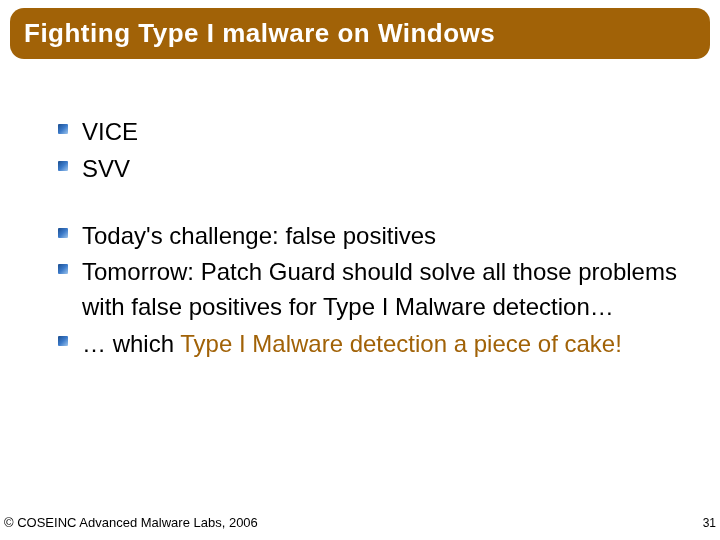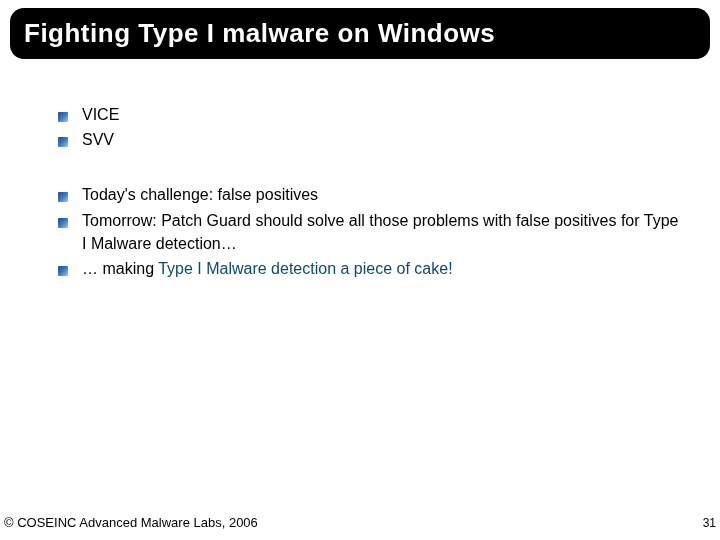--- a/index.html
+++ b/index.html
@@ -3,51 +3,51 @@
 <meta charset="utf-8">
 <style>
   * { margin: 0; padding: 0; box-sizing: border-box; }
   html, body { width: 720px; height: 540px; overflow: hidden; }
   body {
     font-family: Arial, Helvetica, sans-serif;
     background: #fff;
     position: relative;
   }
   .title-bar {
-    background: #000000;
+    background: #a16207;
     color: #fff;
     margin: 8px 10px 0 10px;
     padding: 10px 14px;
     border-radius: 14px;
     font-weight: 900;
     font-size: 26px;
     letter-spacing: 0.5px;
   }
   .content {
-    padding: 44px 40px 0 58px;
-    font-size: 16px;
+    padding: 56px 40px 0 58px;
+    font-size: 24px;
     color: #000;
     line-height: 1.45;
   }
   .group2 { margin-top: 32px; }
   .bullet-item {
     position: relative;
     padding-left: 24px;
     margin-bottom: 2px;
   }
   .bullet-icon {
     position: absolute;
     left: 0;
     top: 9px;
     width: 10px;
     height: 10px;
     background: linear-gradient(135deg, #1a4d8f 0%, #3b7ac9 50%, #9fc6ee 100%);
     border-radius: 1px;
   }
-  .highlight { color: #0c4a6e; }
+  .highlight { color: #a16207; }
   .footer {
     position: absolute;
     bottom: 10px;
     left: 0;
     right: 0;
     padding: 0 4px;
     display: flex;
     justify-content: space-between;
     align-items: baseline;
     font-size: 13px;
@@ -77,21 +77,21 @@
     <div class="bullet-item">
       <span class="bullet-icon"></span>
       <span>Today's challenge: false positives</span>
     </div>
     <div class="bullet-item">
       <span class="bullet-icon"></span>
       <span>Tomorrow: Patch Guard should solve all those problems with false positives for Type I Malware detection…</span>
     </div>
     <div class="bullet-item">
       <span class="bullet-icon"></span>
-      <span>… making </span><span class="highlight">Type I Malware detection a piece of cake!</span>
+      <span>… which </span><span class="highlight">Type I Malware detection a piece of cake!</span>
     </div>
   </div>
 
 </div>
 
 <div class="footer">
   <span>© COSEINC Advanced Malware Labs, 2006</span>
   <span class="page-num">31</span>
 </div>
 

